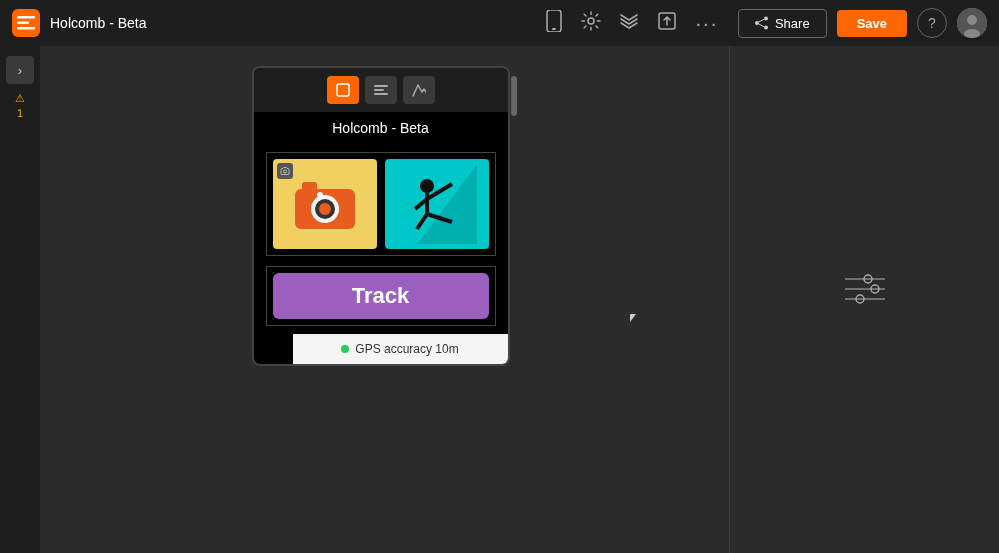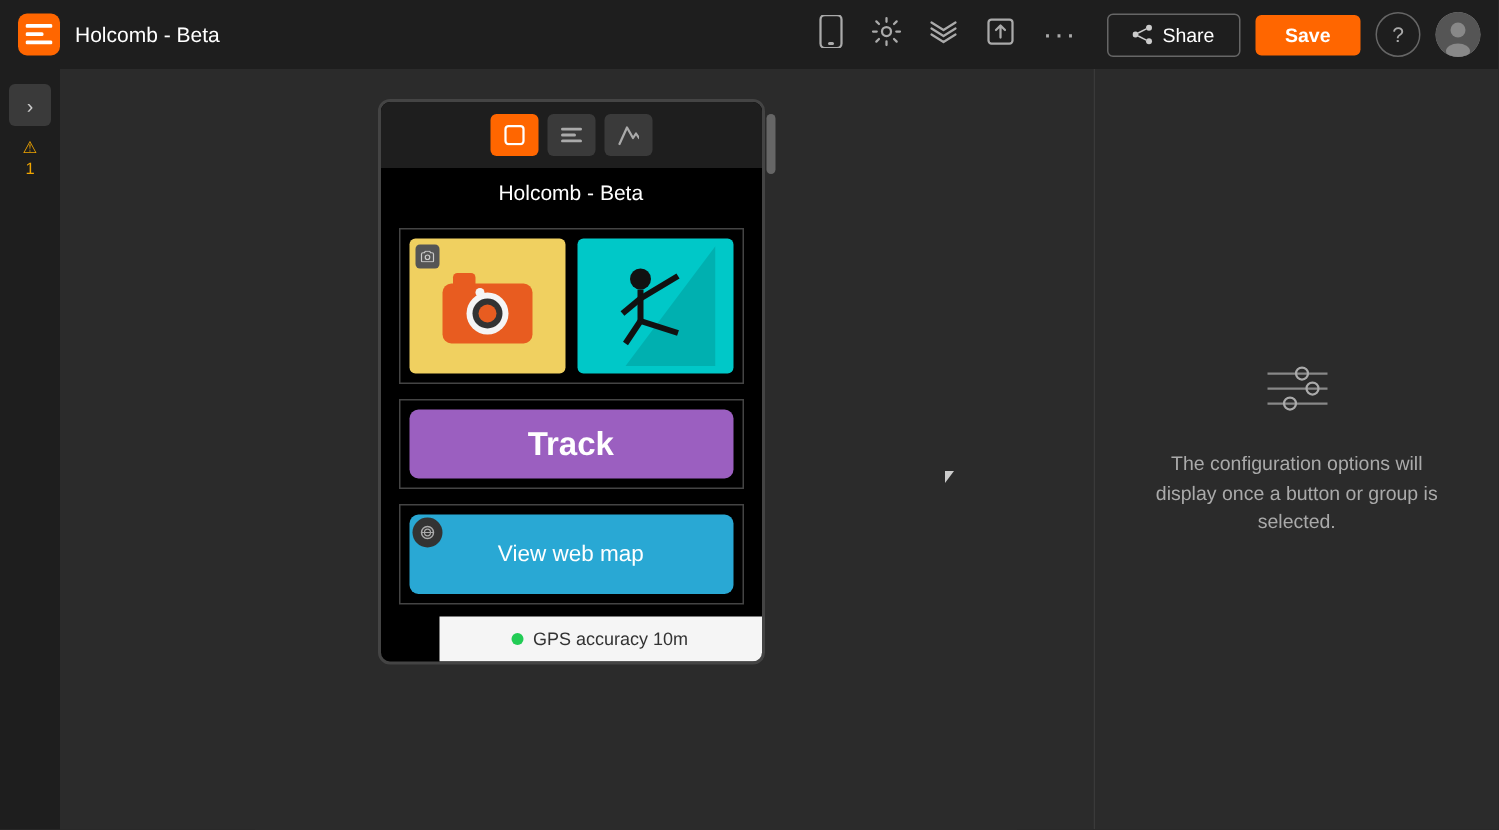--- a/index.html
+++ b/index.html
@@ -508,30 +508,20 @@
 
               <line x1="30" y1="50" x2="20" y2="65" stroke="#111" stroke-width="4"></line>
             </svg>
           </div>
         </div>
 
         <div class="track-btn-wrap">
           <button class="track-btn">Track</button>
         </div>
 
-        <div class="webmap-btn-wrap">
-          <div class="webmap-icon-badge">
-            <svg width="10" height="10" viewBox="0 0 10 10">
-                <circle cx="5" cy="5" r="4" fill="none" stroke="#aaa" stroke-width="1"></circle>
-                <path d="M3 5 C3 2 7 2 7 5 C7 8 3 8 3 5Z" fill="none" stroke="#aaa" stroke-width="0.8"></path>
-                <line x1="1" y1="5" x2="9" y2="5" stroke="#aaa" stroke-width="0.8"></line>
-              </svg>
-          </div>
-          <button class="webmap-btn">View web map</button>
-        </div>
 
       </div>
 
       <div class="gps-bar">
         <div class="gps-dot"></div>
         <span>GPS accuracy 10m</span>
       </div>
     </div>
 
     <div class="scroll-indicator">
@@ -546,16 +536,15 @@
     <div class="config-sliders-icon">
       <svg width="50" height="35" viewBox="0 0 50 35" fill="none">
         <line x1="5" y1="8" x2="45" y2="8" stroke="#888" stroke-width="1.5"></line>
         <line x1="5" y1="18" x2="45" y2="18" stroke="#888" stroke-width="1.5"></line>
         <line x1="5" y1="28" x2="45" y2="28" stroke="#888" stroke-width="1.5"></line>
         <circle cx="28" cy="8" r="4" fill="none" stroke="#aaa" stroke-width="1.5"></circle>
         <circle cx="35" cy="18" r="4" fill="none" stroke="#aaa" stroke-width="1.5"></circle>
         <circle cx="20" cy="28" r="4" fill="none" stroke="#aaa" stroke-width="1.5"></circle>
       </svg>
     </div>
-    <p class="config-text">The configuration options will display once a button or group is selected.</p>
   </div>
 
 </div>
 
 </body></html>

